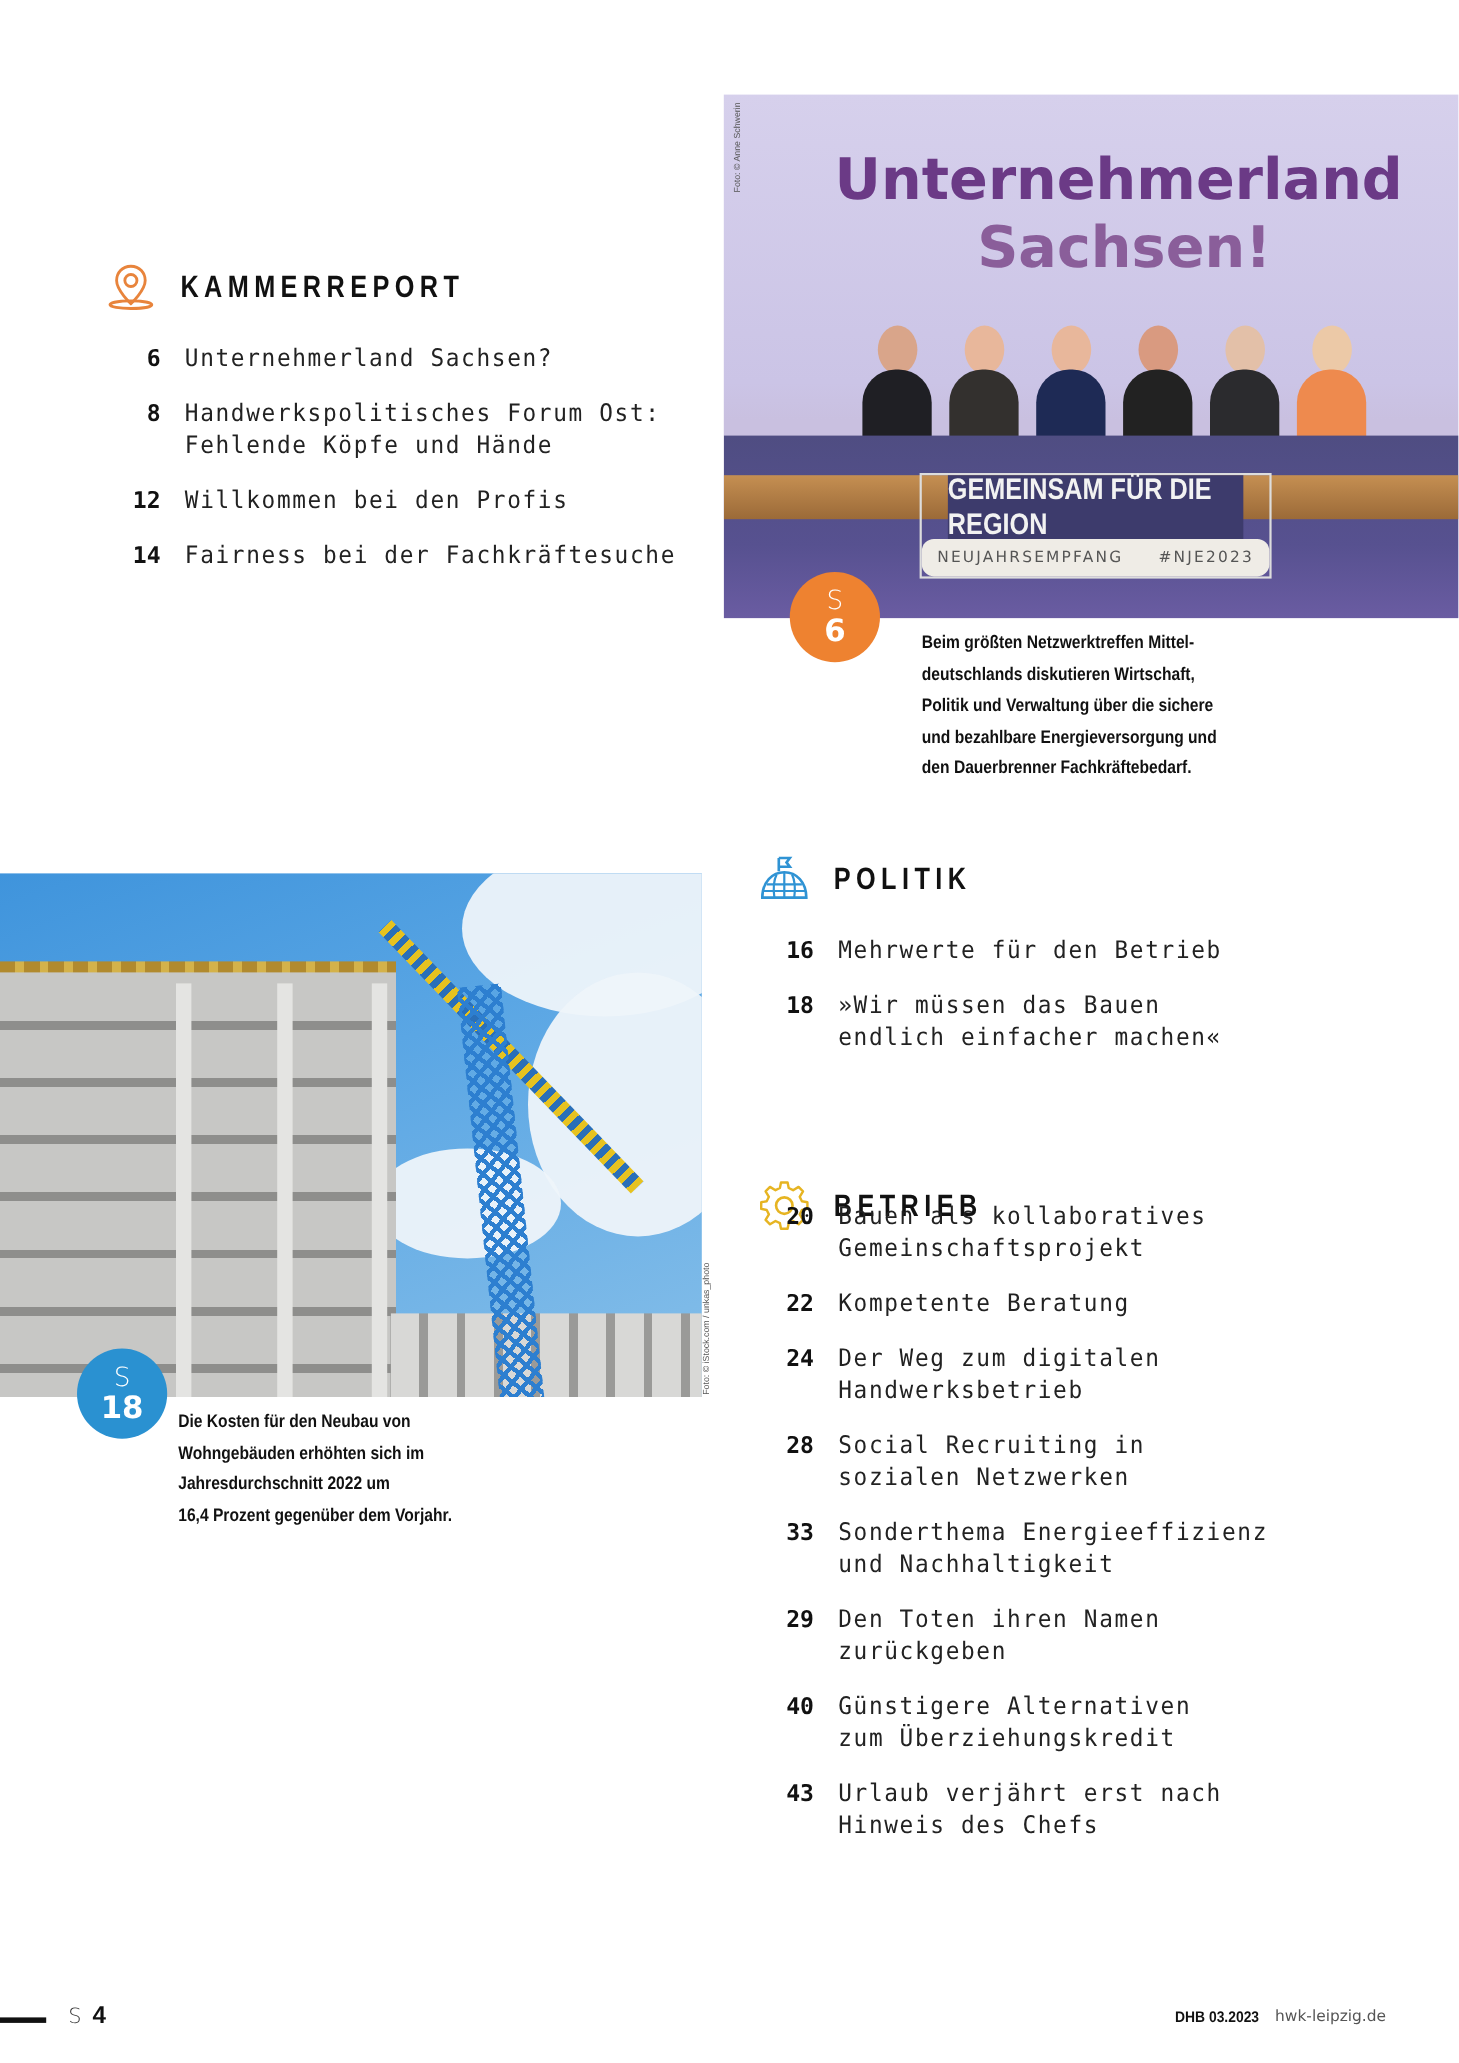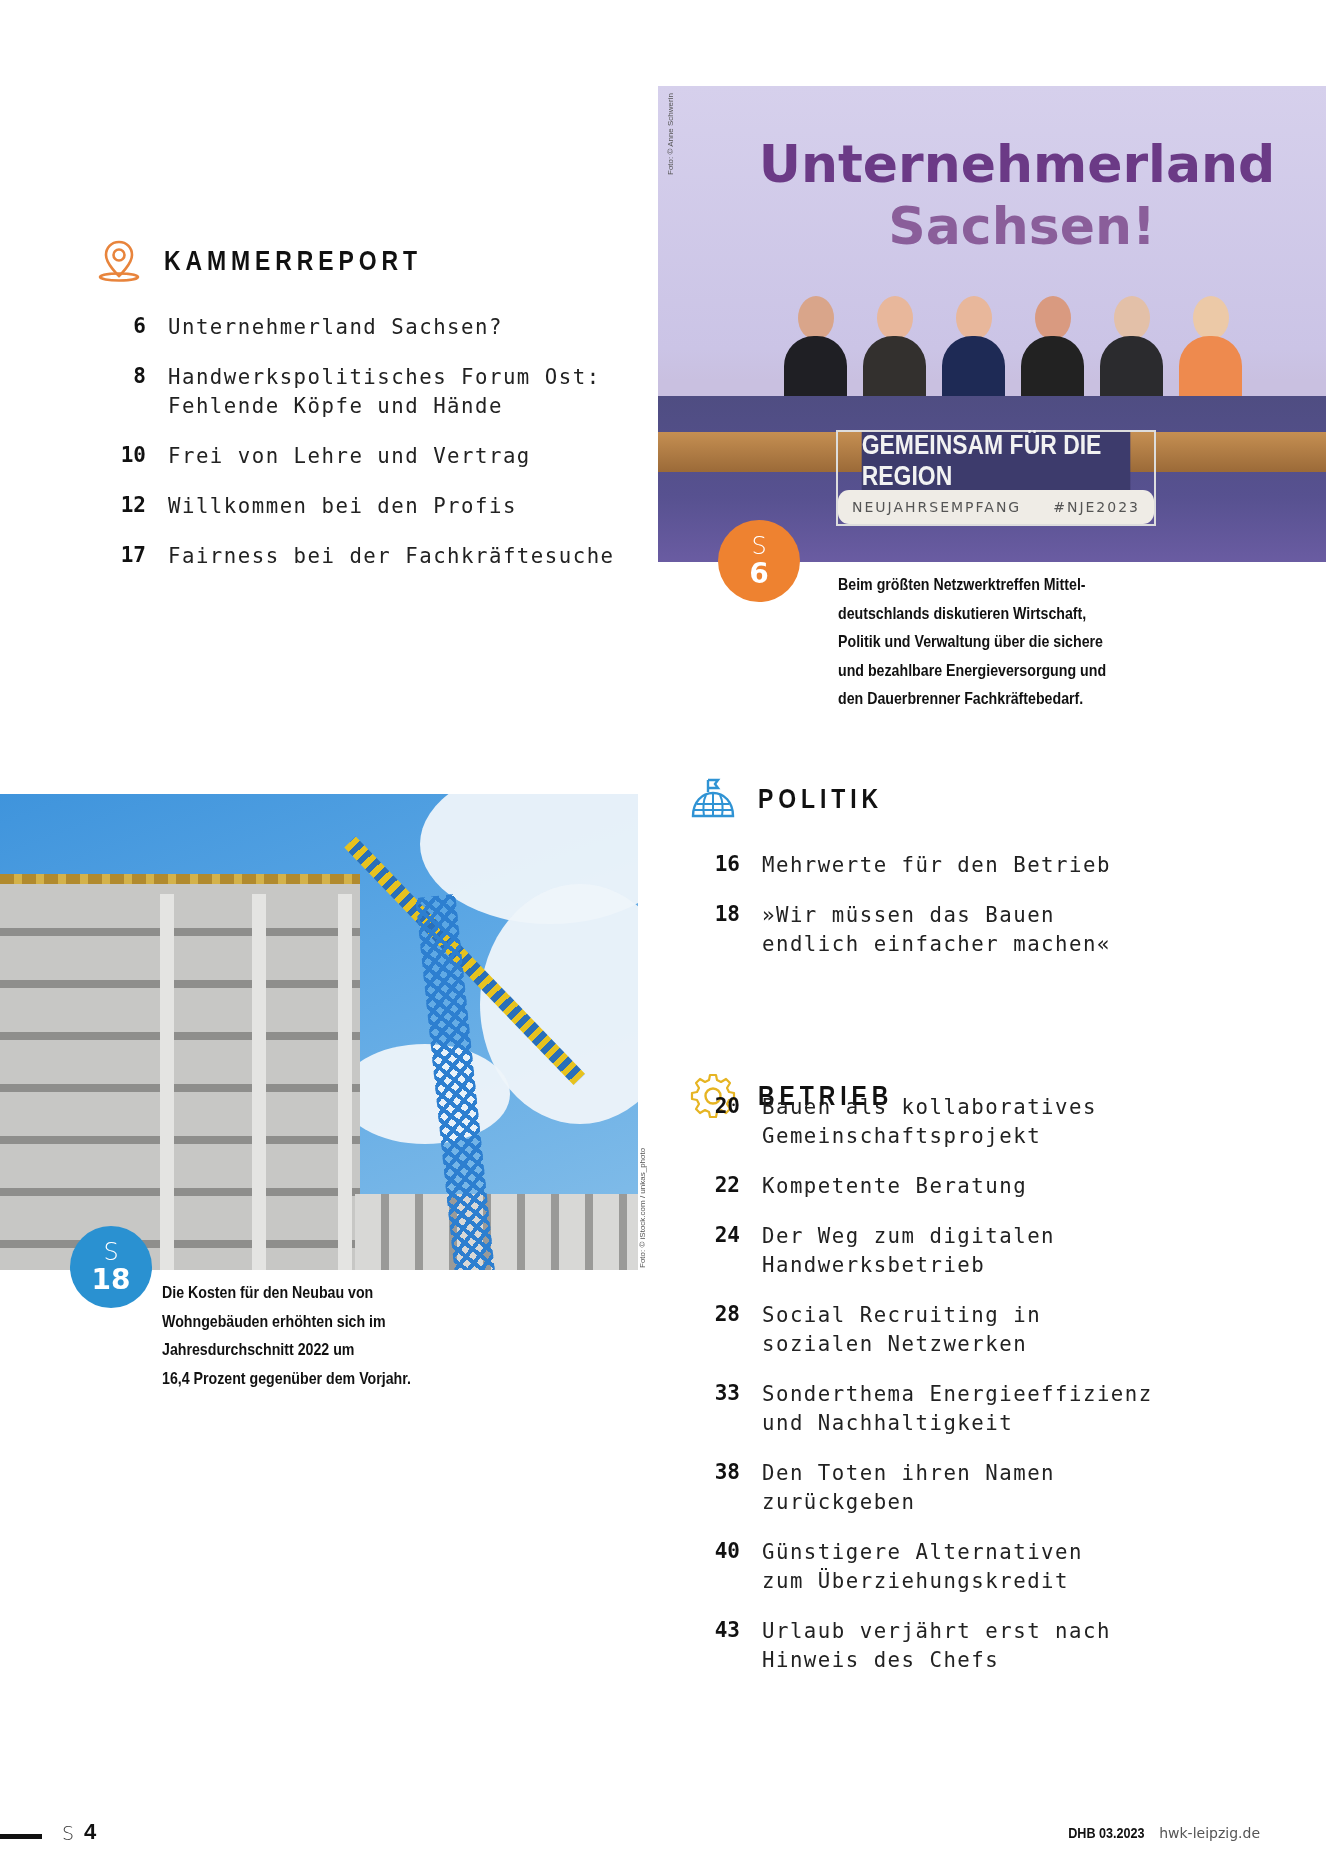--- a/index.html
+++ b/index.html
@@ -153,29 +153,25 @@
   <li class="toc-item">
       <span class="toc-num">6</span>
       <span class="toc-text">Unternehmerland Sachsen?</span>
     </li>
   <li class="toc-item">
       <span class="toc-num">8</span>
       <span class="toc-text">Handwerkspolitisches Forum Ost:
 Fehlende Köpfe und Hände</span>
     </li>
   <li class="toc-item">
-      <span class="toc-num">10</span>
-      <span class="toc-text">Frei von Lehre und Vertrag</span>
-    </li>
-  <li class="toc-item">
       <span class="toc-num">12</span>
       <span class="toc-text">Willkommen bei den Profis</span>
     </li>
   <li class="toc-item">
-      <span class="toc-num">17</span>
+      <span class="toc-num">14</span>
       <span class="toc-text">Fairness bei der Fachkräftesuche</span>
     </li>
 </ul>
 
 <div class="photo-build">
   <div class="cloud" style="left:420px; top:-30px; width:260px; height:160px;"></div>
   <div class="cloud" style="left:480px; top:90px; width:200px; height:240px;"></div>
   <div class="cloud" style="left:340px; top:250px; width:170px; height:100px;"></div>
   <div class="building-top"></div>
   <div class="building"></div>
@@ -243,21 +239,21 @@
       <span class="toc-num">28</span>
       <span class="toc-text">Social Recruiting in
 sozialen Netzwerken</span>
     </li>
   <li class="toc-item">
       <span class="toc-num">33</span>
       <span class="toc-text">Sonderthema Energieeffizienz
 und Nachhaltigkeit</span>
     </li>
   <li class="toc-item">
-      <span class="toc-num">38</span>
+      <span class="toc-num">29</span>
       <span class="toc-text">Den Toten ihren Namen
 zurückgeben</span>
     </li>
   <li class="toc-item">
       <span class="toc-num">40</span>
       <span class="toc-text">Günstigere Alternativen
 zum Überziehungskredit</span>
     </li>
   <li class="toc-item">
       <span class="toc-num">43</span>

